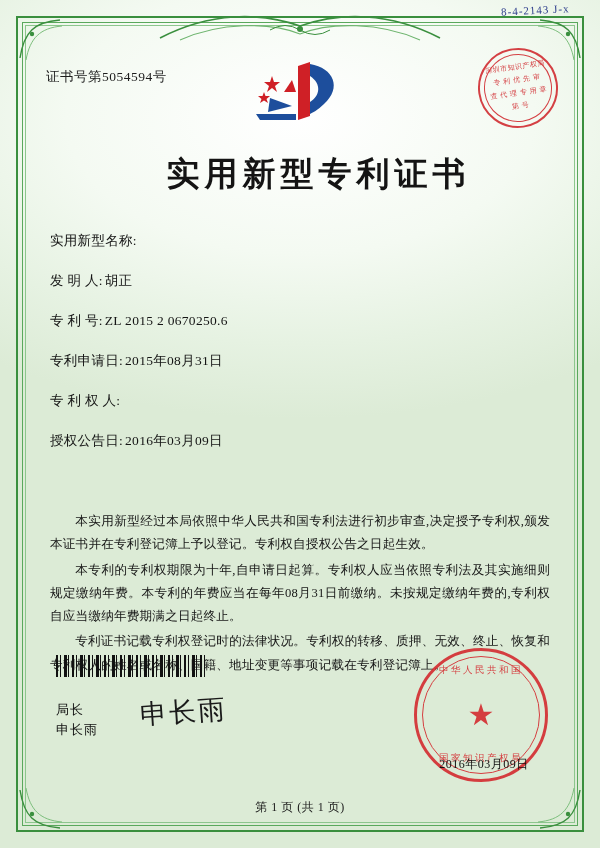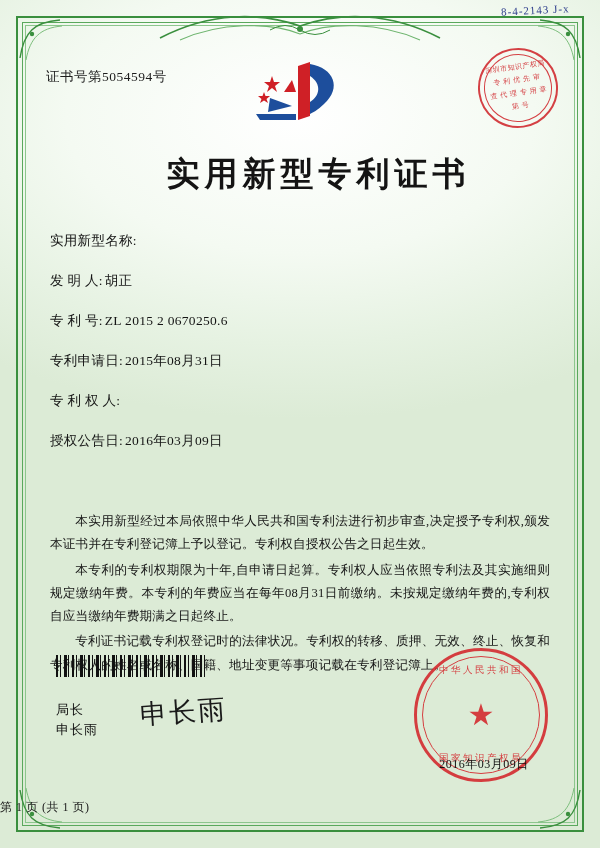--- a/index.html
+++ b/index.html
@@ -286,21 +286,21 @@
     color: #111;
     letter-spacing: 0.5px;
   }
 
   
   .footer {
     position: absolute;
     left: 0;
     right: 0;
     bottom: 32px;
-    text-align: left;
+    text-align: center;
     font-size: 12px;
     color: #1a1a1a;
     letter-spacing: 0.5px;
   }
 </style>
 </head>
 <body>
 
 <div class="page">
 

